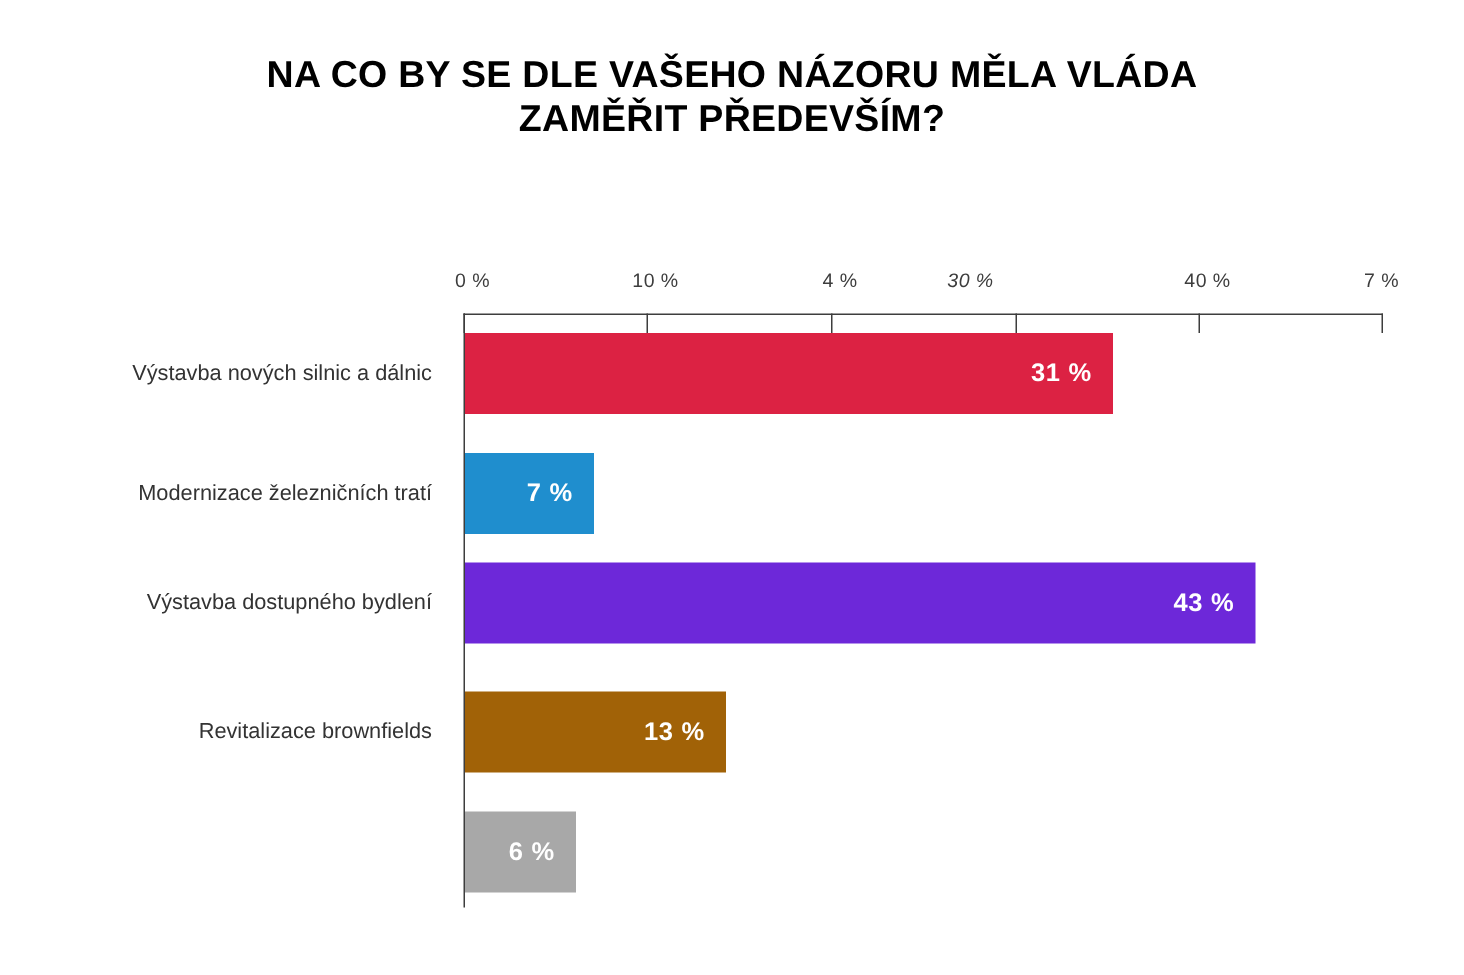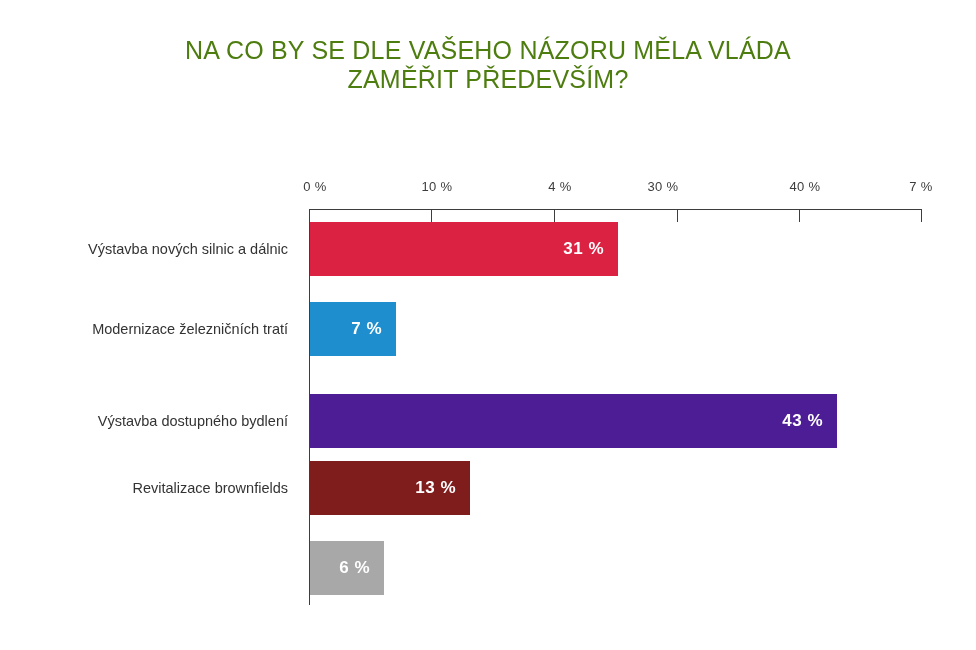--- a/index.html
+++ b/index.html
@@ -19,23 +19,23 @@
     overflow: hidden;
   }
 
   
   .chart-title {
     position: absolute;
     left: 0;
     top: 36px;
     width: 976px;
     text-align: center;
-    color: #4d7c0f;
+    color: #000000;
     font-size: 25px;
-    font-weight: normal;
+    font-weight: bold;
     line-height: 29px;
     letter-spacing: 0.2px;
     text-transform: uppercase;
     white-space: pre-line;
   }
 
   
   .plot {
     position: absolute;
     left: 0;
@@ -154,48 +154,48 @@
     <div class="axis-right-cap"></div>
 
     <div class="tick" style="left:431px;"></div>
     <div class="tick" style="left:554px;"></div>
     <div class="tick" style="left:677px;"></div>
     <div class="tick" style="left:799px;"></div>
 
     <div class="tick-label" style="left:315px;">0 %</div>
     <div class="tick-label" style="left:437px;">10 %</div>
     <div class="tick-label" style="left:560px;">4 %</div>
-    <div class="tick-label" style="left:663px;">30 %</div>
+    <div class="tick-label" style="left:647px;font-style:italic;">30 %</div>
     <div class="tick-label" style="left:805px;">40 %</div>
     <div class="tick-label" style="left:921px;">7 %</div>
 
     <div class="bar-row" style="top:222px;">
       <div class="cat-label">Výstavba nových silnic a dálnic</div>
-      <div class="bar" style="width:308px;background:#DC2243;">
+      <div class="bar" style="width:432px;background:#DC2243;">
         <span class="bar-value">31 %</span>
       </div>
     </div>
 
     <div class="bar-row" style="top:302px;padding-left:36px;">
       <div class="cat-label">Modernizace železničních tratí</div>
       <div class="bar" style="width:86px;background:#1F8ECE;">
         <span class="bar-value">7 %</span>
       </div>
     </div>
 
-    <div class="bar-row" style="top:394px;text-decoration:underline;">
+    <div class="bar-row" style="top:375px;text-decoration:underline;">
       <div class="cat-label">Výstavba dostupného bydlení</div>
-      <div class="bar" style="width:527px;background:#4c1d95;">
+      <div class="bar" style="width:527px;background:#6d28d9;">
         <span class="bar-value">43 %</span>
       </div>
     </div>
 
     <div class="bar-row" style="top:461px;">
       <div class="cat-label">Revitalizace brownfields</div>
-      <div class="bar" style="width:160px;background:#7f1d1d;">
+      <div class="bar" style="width:174px;background:#a16207;">
         <span class="bar-value">13 %</span>
       </div>
     </div>
 
     <div class="bar-row" style="top:541px;">
       <div class="bar" style="width:74px;background:#A8A8A8;">
         <span class="bar-value">6 %</span>
       </div>
     </div>
 

